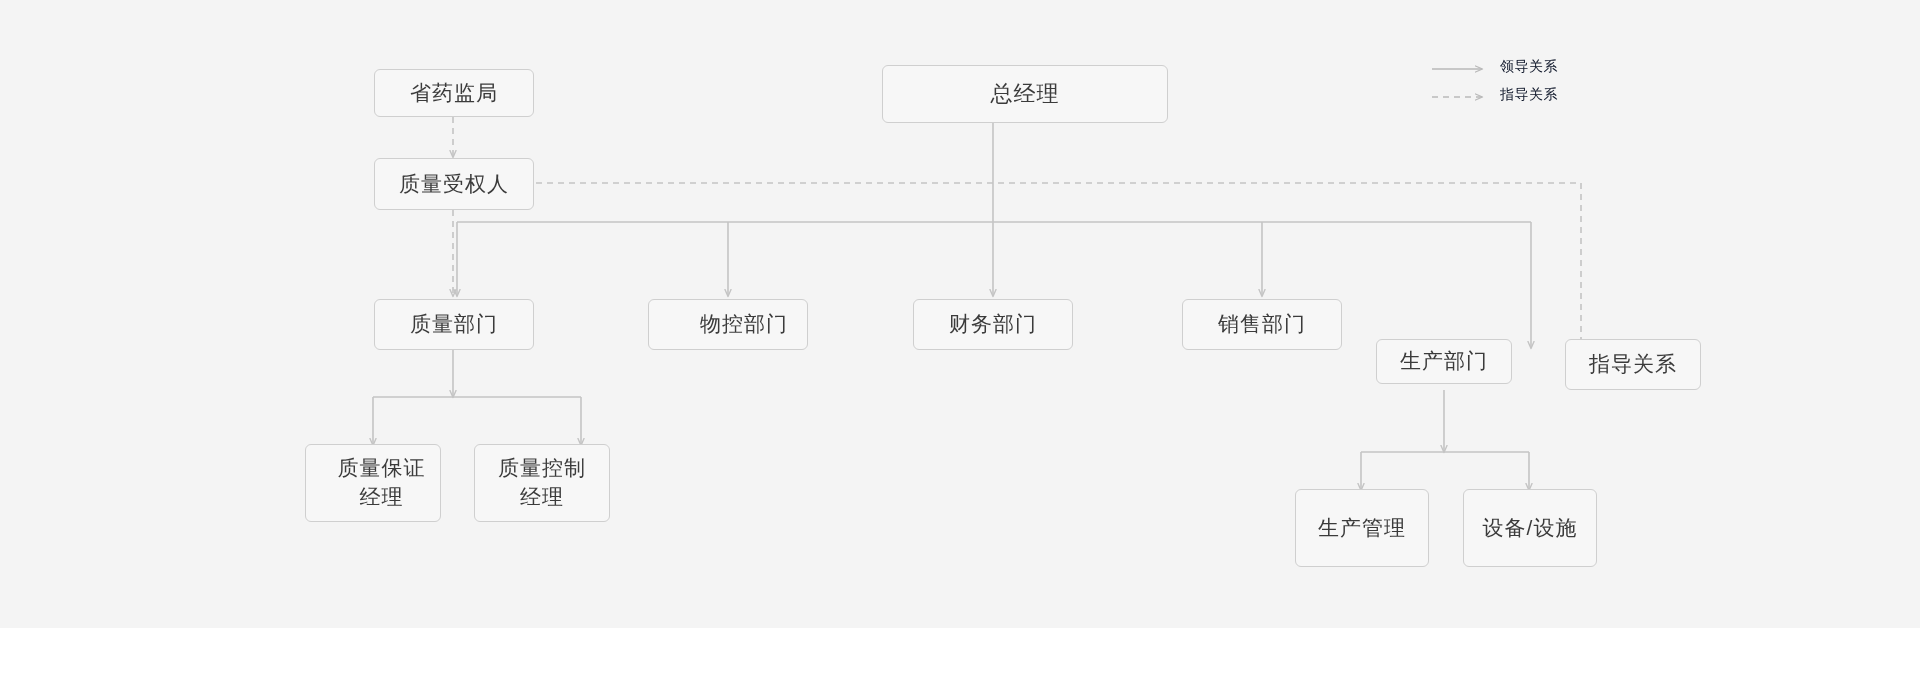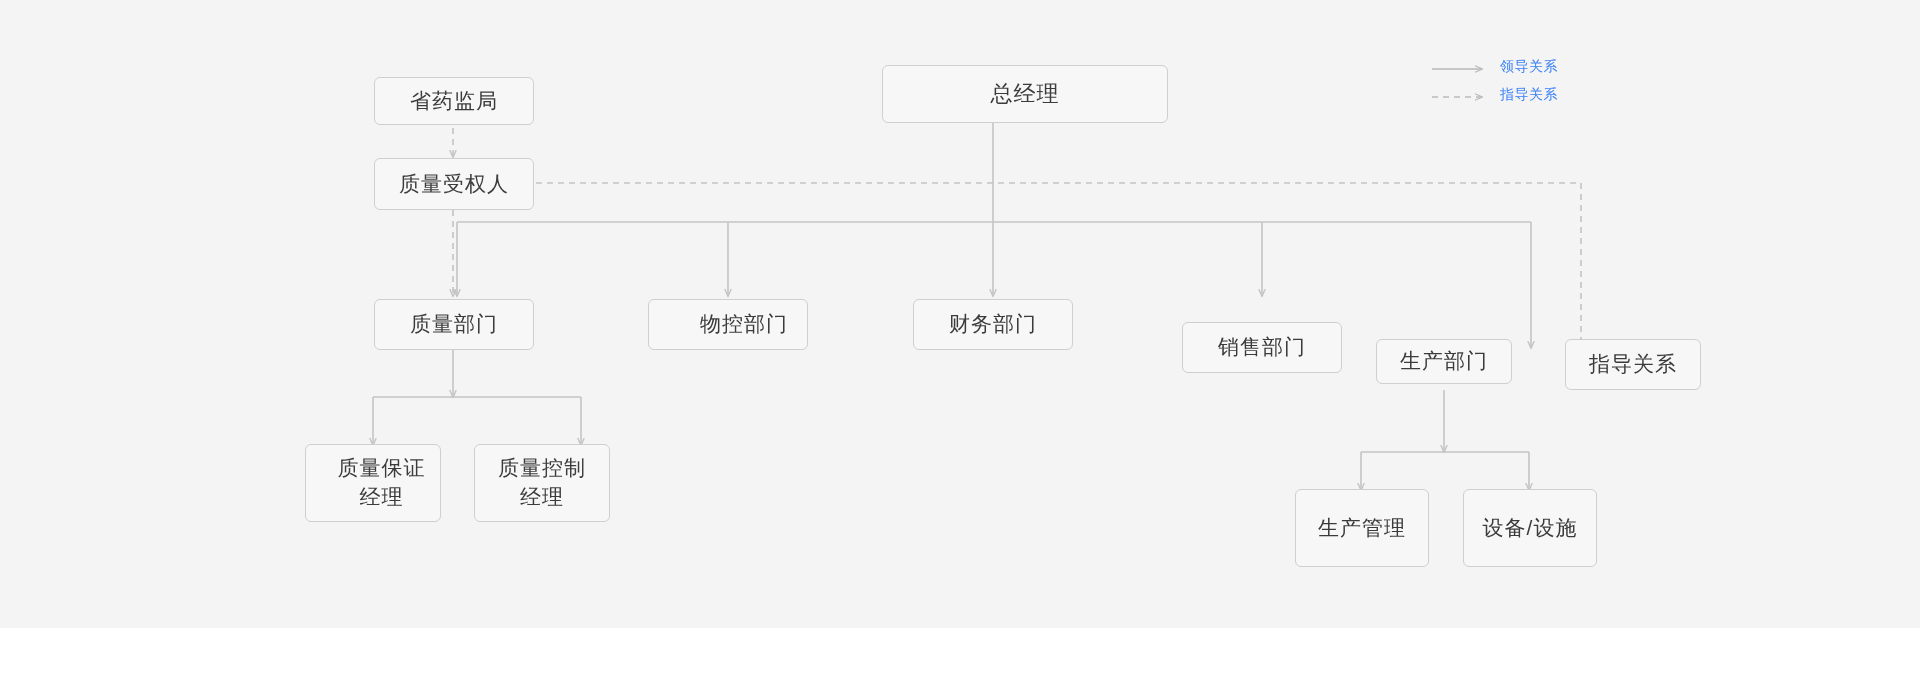--- a/index.html
+++ b/index.html
@@ -70,21 +70,21 @@
     height: 17px;
   }
   .legend-glyph {
     width: 58px;
     height: 12px;
     position: relative;
     flex: 0 0 58px;
   }
   .legend-label {
     font-size: 14px;
-    color: #3b82f6;
+    color: #0f172a;
     letter-spacing: 0.5px;
     white-space: nowrap;
   }
 </style>
 </head>
 <body>
 
 <div id="canvas">
   <div id="panel"></div>
 
@@ -123,33 +123,33 @@
       <path d="M373,397 L373,445" marker-end="url(#arrow-solid)"></path>
       <path d="M581,397 L581,445" marker-end="url(#arrow-solid)"></path>
 
       <path d="M1444,390 L1444,452" marker-end="url(#arrow-solid)"></path>
       <path d="M1361,452 L1529,452"></path>
       <path d="M1361,452 L1361,490" marker-end="url(#arrow-solid)"></path>
       <path d="M1529,452 L1529,490" marker-end="url(#arrow-solid)"></path>
     </g>
   </svg>
 
-  <div class="node" style="left:374px;top:69px;width:160px;height:48px;margin-top:8px;">省药监局</div>
+  <div class="node" style="left:374px;top:69px;width:160px;height:48px;">省药监局</div>
 
   <div class="node big" style="left:850px;top:65px;width:286px;height:58px;">总经理</div>
 
   <div class="node" style="left:374px;top:158px;width:160px;height:52px;">质量受权人</div>
 
   <div class="node" style="left:374px;top:299px;width:160px;height:51px;">质量部门</div>
 
   <div class="node" style="left:648px;top:299px;width:160px;height:51px;padding-left:32px;">物控部门</div>
 
   <div class="node" style="left:913px;top:299px;width:160px;height:51px;">财务部门</div>
 
-  <div class="node" style="left:1182px;top:299px;width:160px;height:51px;margin-top:23px;">销售部门</div>
+  <div class="node" style="left:1182px;top:299px;width:160px;height:51px;">销售部门</div>
 
   <div class="node" style="left:1376px;top:339px;width:136px;height:45px;">生产部门</div>
 
   <div class="node" style="left:1565px;top:339px;width:136px;height:51px;">指导关系</div>
 
   <div class="node" style="left:305px;top:444px;width:136px;height:78px;padding-left:17px;">质量保证
 经理</div>
 
   <div class="node" style="left:474px;top:444px;width:136px;height:78px;">质量控制
 经理</div>

